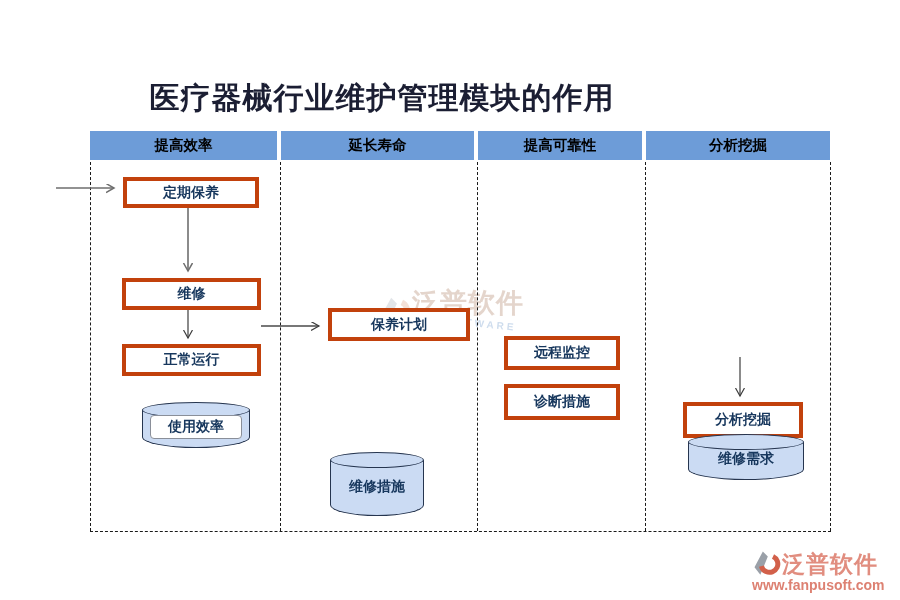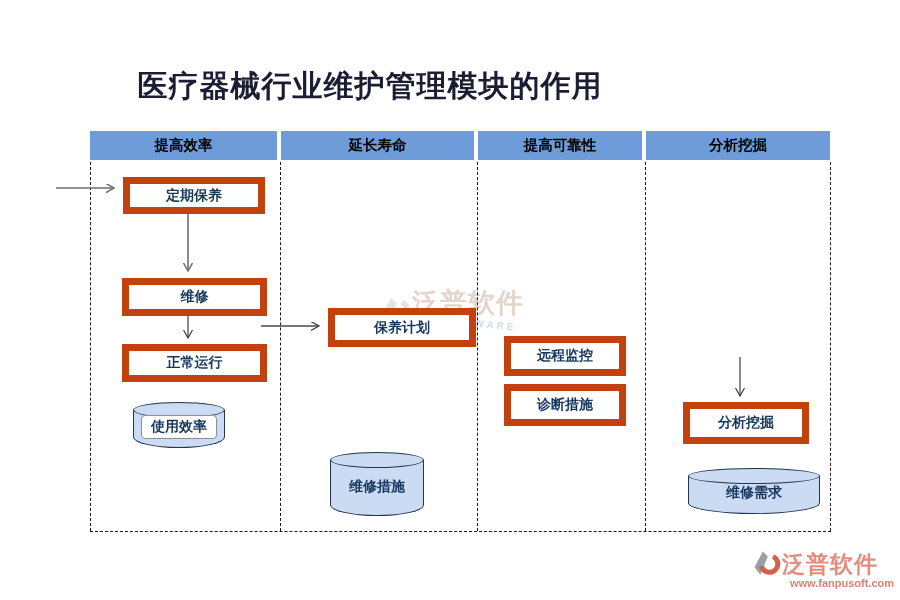--- a/index.html
+++ b/index.html
@@ -4,34 +4,34 @@
 <style>
   html,body{margin:0;padding:0;background:#ffffff;}
   .canvas{
     position:relative;width:900px;height:600px;background:#ffffff;overflow:hidden;
     font-family:"Liberation Sans","DejaVu Sans",sans-serif;
   }
   
   .title{
     position:absolute;left:0;top:62px;width:732px;text-align:center;
     font-family:"Liberation Serif","DejaVu Serif",serif;
-    font-size:30px;font-weight:bold;color:#1b1e33;letter-spacing:1px;margin:4px;
+    font-size:30px;font-weight:bold;color:#1b1e33;letter-spacing:1px;margin:16px;
   }
   
   .hdr{
     position:absolute;top:131px;height:29px;background:#6D9CD8;
     color:#000000;font-weight:bold;font-size:14.5px;
     display:flex;align-items:center;justify-content:center;z-index:2;
   }
   
   .vline{position:absolute;top:162px;height:369px;width:0;border-left:1px dashed #1a1a1a;z-index:1;}
   .hline{position:absolute;left:90px;top:531px;width:741px;height:0;border-top:1px dashed #1a1a1a;z-index:1;}
   
   .node{
-    position:absolute;background:#ffffff;border:7px solid #c2410c;
+    position:absolute;background:#ffffff;border:4px solid #c2410c;
     color:#17375D;font-weight:bold;font-size:14px;
     display:flex;align-items:center;justify-content:center;z-index:3;
   }
   
   .cyl{position:absolute;z-index:3;}
   .cyl .cyl-body{
     position:absolute;left:0;right:0;top:8px;bottom:0;background:#CBDBF3;
     border:1.5px solid #26354F;border-top:none;
     border-radius:0 0 50% 50% / 0 0 11px 11px;
   }
@@ -55,21 +55,21 @@
     opacity:.75;
   }
   .wm-icon{width:34px;height:34px;margin-top:6px;opacity:.55;}
   .wm-text{font-size:27px;font-weight:bold;color:#DCC8BC;line-height:30px;letter-spacing:1px;}
   .wm-sub{font-size:10px;font-weight:bold;color:#BFD2E8;letter-spacing:3px;margin-left:24px;transform:rotate(6deg);}
   
   .footer{position:absolute;left:752px;top:549px;width:142px;z-index:4;}
   .footer-row{display:flex;align-items:center;}
   .f-icon{width:30px;height:30px;flex:0 0 auto;}
   .f-brand{font-size:23px;font-weight:bold;color:#E18D7F;letter-spacing:1px;line-height:26px;}
-  .f-url{font-size:11px;font-weight:bold;color:#DD8172;text-align:right;margin-top:-2px;}
+  .f-url{font-size:14px;font-weight:bold;color:#DD8172;text-align:left;margin-top:-2px;}
 </style>
 </head>
 <body>
 
 <div class="canvas">
 
   <h1 class="title">医疗器械行业维护管理模块的作用</h1>
 
   <div class="hdr" style="left:90px;width:187px">提高效率</div>
   <div class="hdr" style="left:281px;width:193px">延长寿命</div>
@@ -95,39 +95,39 @@
     <line x1="56" y1="188" x2="114" y2="188" stroke="#6E6E6E" stroke-width="1.6" marker-end="url(#openGray)"></line>
     <line x1="188" y1="201" x2="188" y2="271" stroke="#6E6E6E" stroke-width="1.6" marker-end="url(#openGray)"></line>
     <line x1="188" y1="303" x2="188" y2="338" stroke="#3D3D3D" stroke-width="1.2" marker-end="url(#openDark)"></line>
     <line x1="261" y1="326" x2="319" y2="326" stroke="#4A4A4A" stroke-width="1.3" marker-end="url(#openDark)"></line>
     <line x1="740" y1="357" x2="740" y2="396" stroke="#3D3D3D" stroke-width="1.2" marker-end="url(#openDark)"></line>
   </svg>
 
   <div class="node" style="left:123px;top:177px;width:128px;height:23px">定期保养</div>
   <div class="node" style="left:122px;top:278px;width:131px;height:24px">维修</div>
   <div class="node" style="left:122px;top:344px;width:131px;height:24px">正常运行</div>
-  <div class="cyl" style="left:133px;top:402px;width:92px;height:46px">
+  <div class="cyl" style="left:142px;top:402px;width:108px;height:46px">
     <div class="cyl-body"></div>
     <div class="cyl-top"></div>
     <div class="cyl-inner"></div>
     <div class="cyl-label">使用效率</div>
   </div>
 
   <div class="node" style="left:328px;top:308px;width:134px;height:25px">保养计划</div>
   <div class="cyl" style="left:330px;top:452px;width:94px;height:64px">
     <div class="cyl-body"></div>
     <div class="cyl-top"></div>
     <div class="cyl-label">维修措施</div>
   </div>
 
   <div class="node" style="left:504px;top:336px;width:108px;height:26px">远程监控</div>
   <div class="node" style="left:504px;top:384px;width:108px;height:28px">诊断措施</div>
 
   <div class="node" style="left:683px;top:402px;width:112px;height:28px">分析挖掘</div>
-  <div class="cyl" style="left:688px;top:468px;width:132px;height:46px">
+  <div class="cyl" style="left:688px;top:434px;width:116px;height:46px">
     <div class="cyl-body"></div>
     <div class="cyl-top"></div>
     <div class="cyl-label">维修需求</div>
   </div>
 
   <div class="watermark">
     <svg class="wm-icon" viewBox="0 0 36 36">
       <path d="M4,22 L14,4 L20,10 L11,31 Z" fill="#B9BFC8"></path>
       <circle cx="21" cy="18" r="10" fill="none" stroke="#E2B49F" stroke-width="6" stroke-dasharray="40 23" transform="rotate(-65 21 18)"></circle>
     </svg>

